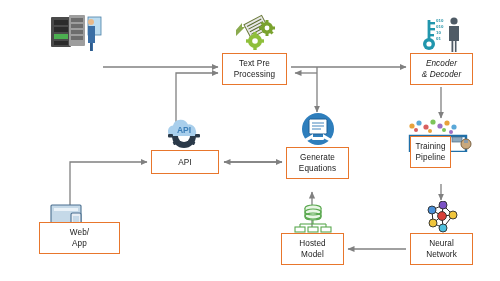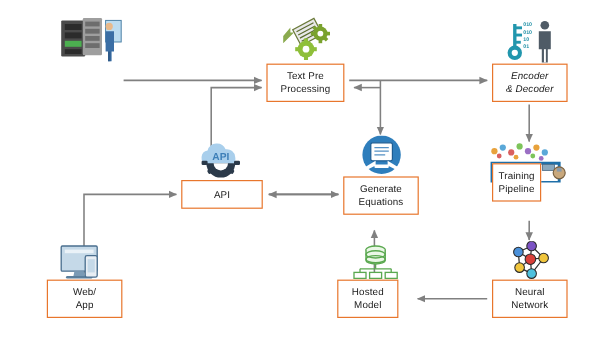--- a/index.html
+++ b/index.html
@@ -271,26 +271,26 @@
   <div class="node" style="left:286px; top:147px; width:63px; height:32px;">
     <span class="label">Generate
 Equations</span>
   </div>
 
   <div class="node" style="left:410px; top:136px; width:41px; height:32px;">
     <span class="label">Training
 Pipeline</span>
   </div>
 
-  <div class="node" style="left:39px; top:233px; width:63px; height:32px;">
+  <div class="node" style="left:39px; top:222px; width:81px; height:32px;">
     <span class="label">Web/
 App</span>
   </div>
 
-  <div class="node" style="left:281px; top:233px; width:51px; height:32px;">
+  <div class="node" style="left:281px; top:233px; width:63px; height:32px;">
     <span class="label">Hosted
 Model</span>
   </div>
 
   <div class="node" style="left:410px; top:233px; width:63px; height:32px;">
     <span class="label">Neural
 Network</span>
   </div>
 
 </div>

